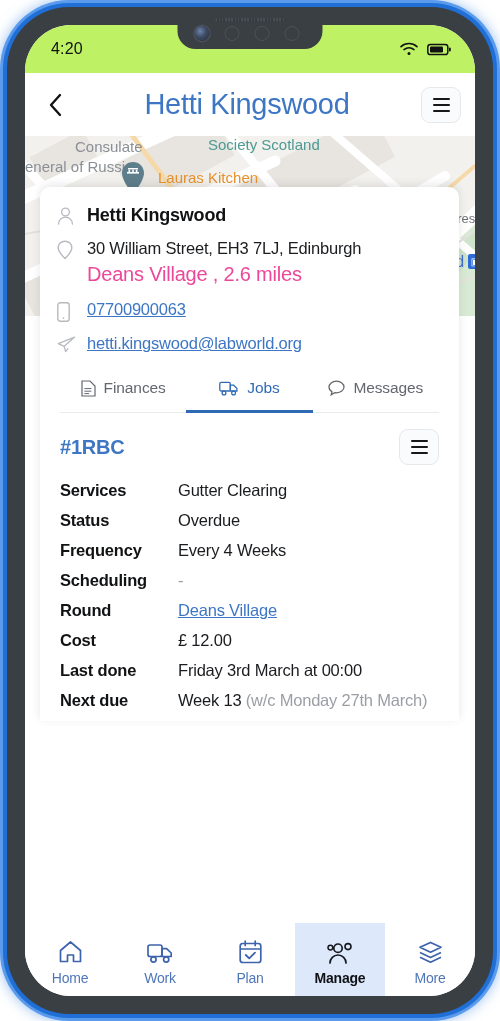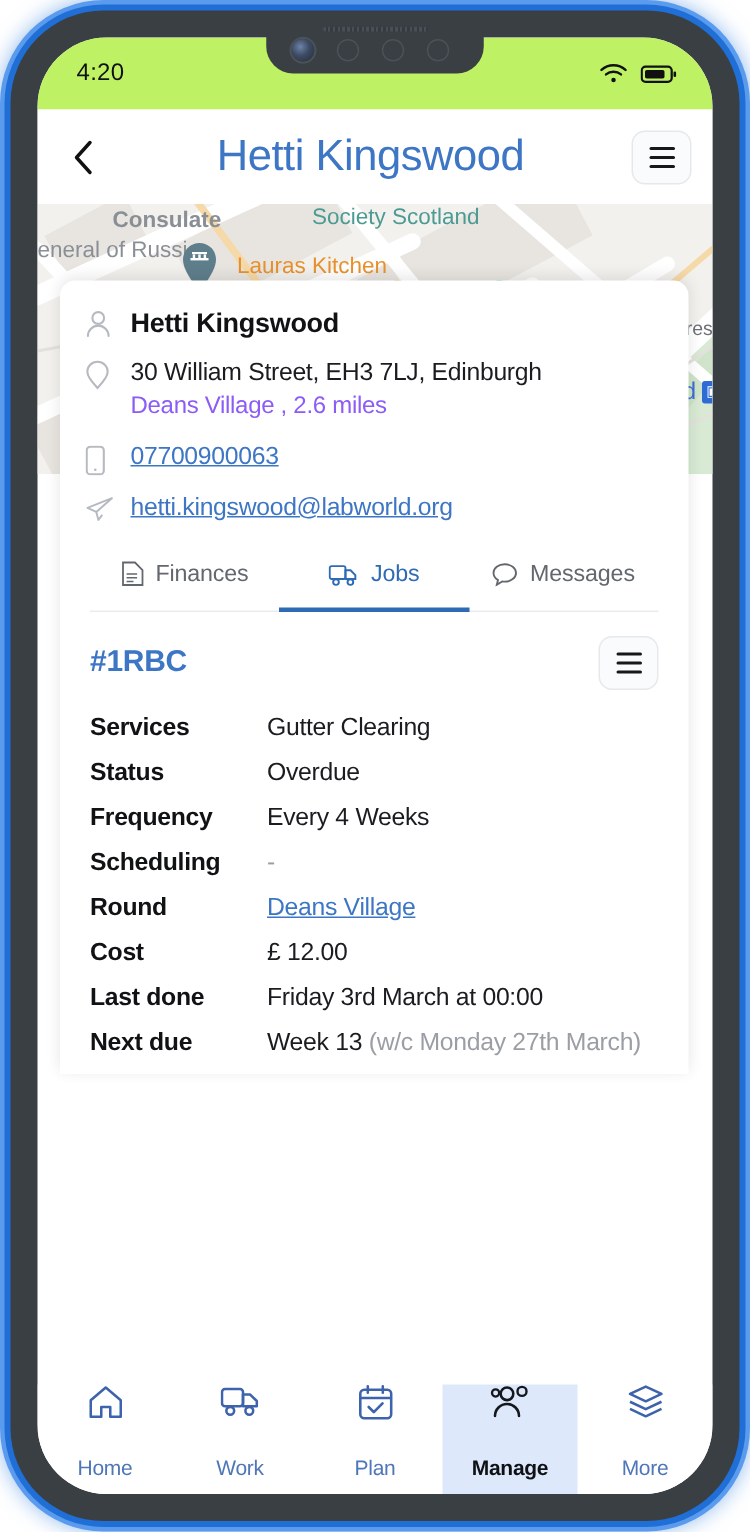--- a/index.html
+++ b/index.html
@@ -233,22 +233,22 @@
     color: #111214;
     letter-spacing: -0.2px;
   }
   #contact-address {
     font-size: 16.5px;
     color: #1a1c1f;
     line-height: 1.3;
     letter-spacing: -0.2px;
   }
   #contact-subaddress {
-    font-size: 16px;
-    color: #8b5cf6;
+    font-size: 20px;
+    color: #ec4899;
     line-height: 1.4;
     margin-top: 1px;
     letter-spacing: -0.2px;
   }
   .link-blue {
     font-size: 16.5px;
     color: #3d76c4;
     text-decoration: underline;
     letter-spacing: -0.2px;
     cursor: pointer;
@@ -349,21 +349,21 @@
     height: 73px;
     background: #ffffff;
     display: flex;
     z-index: 40;
   }
   .nav-item {
     flex: 1 1 0;
     display: flex;
     flex-direction: column;
     align-items: center;
-    justify-content: space-between;
+    justify-content: flex-end;
     gap: 6px;
     cursor: pointer;
     padding-bottom: 10px;
   }
   .nav-item.active { background: #dde8fb; }
   .nav-label {
     font-size: 14px;
     color: #4e76b8;
     letter-spacing: -0.2px;
   }
@@ -446,21 +446,21 @@
         </g>
 
         <g stroke="#e4e1dd" fill="none" stroke-width="2">
           <path d="M0 98 L150 70"></path>
           <path d="M355 160 L450 95"></path>
           <path d="M370 175 L450 140"></path>
         </g>
       </svg>
 
       <div id="map-labels">
-          <div class="map-label" style="left: 50px; top: 2px; font-size: 15px; color: rgb(138, 143, 150); font-weight: 700;">Consulate</div>
+          <div class="map-label" style="left: 50px; top: 2px; font-size: 15px; color: rgb(138, 143, 150); font-weight: 400;">Consulate</div>
           <div class="map-label" style="left: 0px; top: 22px; font-size: 15px; color: rgb(138, 143, 150); font-weight: 400;">eneral of Russia</div>
           <div class="map-label" style="left: 183px; top: 0px; font-size: 15px; color: rgb(76, 155, 147); font-weight: 400;">Society Scotland</div>
           <div class="map-label" style="left: 133px; top: 33px; font-size: 15px; color: rgb(232, 145, 44); font-weight: 400;">Lauras Kitchen</div>
           <div class="map-label" style="left: 28px; top: 101px; font-size: 15px; color: rgb(138, 143, 150); font-weight: 400;">Mulberry House</div>
           <div class="map-label" style="left: 257px; top: 93px; font-size: 15px; color: rgb(76, 155, 147); font-weight: 400;">Hickory</div>
           <div class="map-label" style="left: 378px; top: 75px; font-size: 13px; color: rgb(109, 113, 119); font-weight: 400;">Coates Cres</div>
           <div class="map-label" style="left: 370px; top: 117px; font-size: 16px; color: rgb(61, 111, 208); font-weight: 400;">West End</div>
           <div class="map-label" style="left: 166px; top: 138px; font-size: 15px; color: rgb(138, 143, 150); font-weight: 400;">Claire's Beauty</div>
           <div class="map-label" style="left: 265px; top: 158px; font-size: 15px; color: rgb(138, 143, 150); font-weight: 400;">Sandstone UK</div>
         </div>

